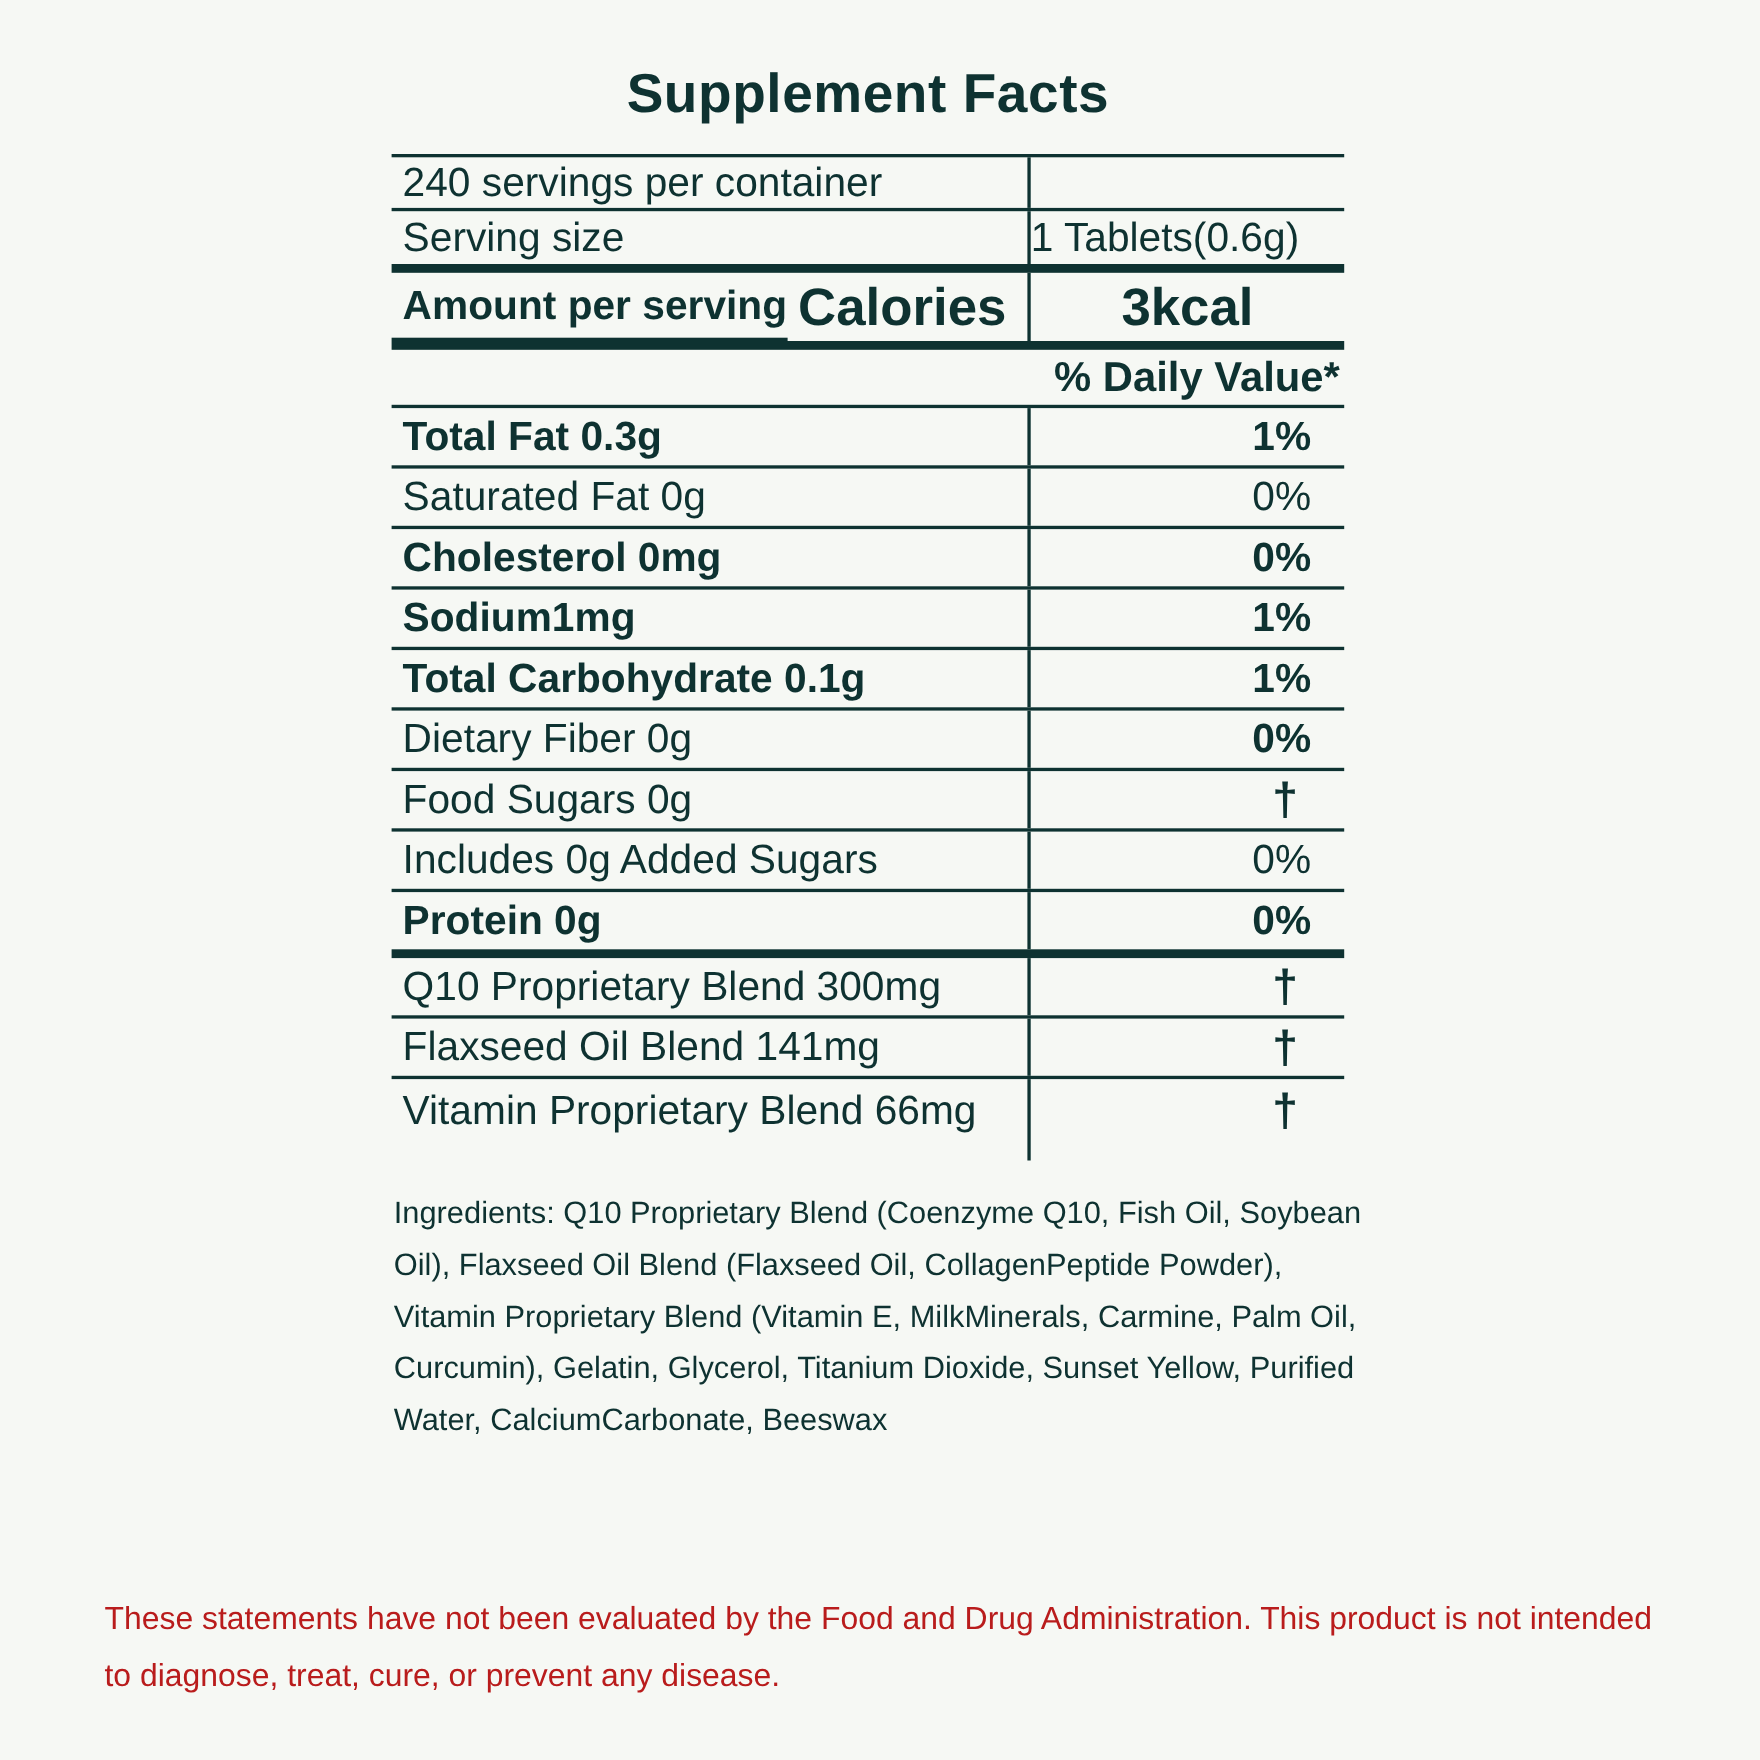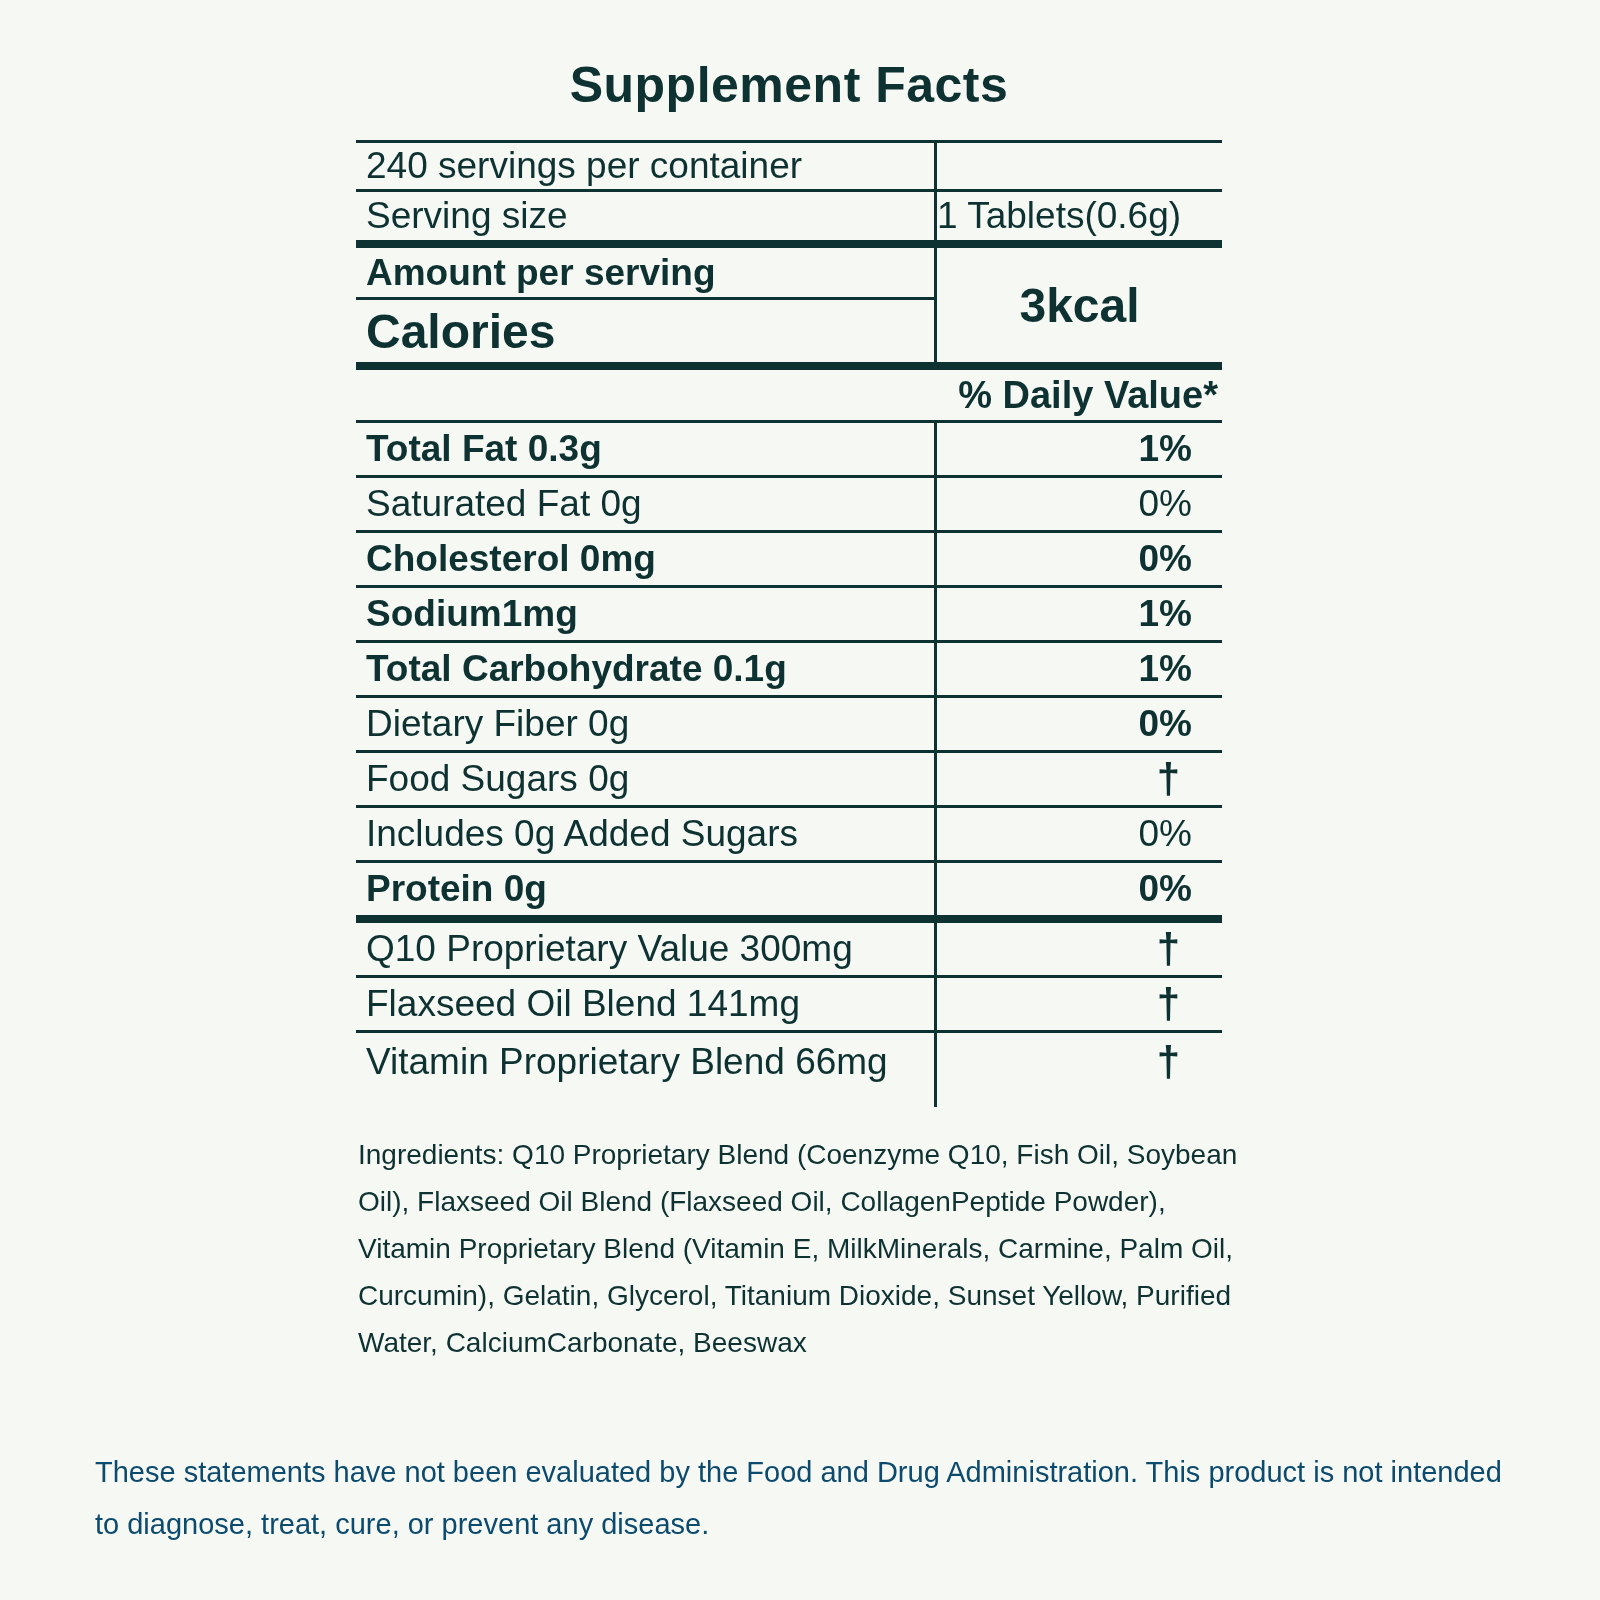--- a/index.html
+++ b/index.html
@@ -27,21 +27,21 @@
   }
   .cv.left{justify-content:flex-start;padding-right:0}
   .b{font-weight:bold}
   .h46 .cn,.h46 .cv{min-height:46px}
   .h48 .cn,.h48 .cv{min-height:48px}
   .nrow .cn,.nrow .cv{min-height:52px}
   .thick{border-bottom-width:8px}
   .calblock{display:flex;align-items:stretch;border-bottom:8px solid #0e3231}
   .calblock .stack{
     box-sizing:border-box;width:581px;border-right:3px solid #0e3231;
-    display:flex;flex-direction:column;
+    display:flex;
   }
   .amount{
     min-height:49px;border-bottom:3px solid #0e3231;display:flex;
     align-items:center;padding-left:10px;font-size:37px;font-weight:bold;
   }
   .calories{
     min-height:62px;display:flex;align-items:center;
     padding-left:10px;font-size:48px;font-weight:bold;
   }
   .kcal{
@@ -55,21 +55,21 @@
   }
   .cv.dag{font-size:42px;font-weight:bold;padding-right:42px;line-height:1}
   .lastrow{border-bottom:none;height:74px}
   .lastrow .cn,.lastrow .cv{min-height:0;align-items:flex-start;padding-top:8px}
   .ingredients{
     margin-top:24px;margin-left:2px;width:890px;
     font-size:28px;line-height:47px;
   }
   .footer{
     position:absolute;left:95px;top:1446px;width:1430px;
-    font-size:29px;line-height:52px;color:#0c4a6e;
+    font-size:29px;line-height:52px;color:#b91c1c;
   }
 </style>
 </head>
 <body>
 
 <div class="label">
   <div class="title">Supplement Facts</div>
 
   <div class="facts">
 
@@ -124,21 +124,21 @@
     <div class="r nrow">
       <div class="cn">Includes 0g Added Sugars</div>
       <div class="cv">0%</div>
     </div>
     <div class="r nrow thick">
       <div class="cn b">Protein 0g</div>
       <div class="cv b">0%</div>
     </div>
 
     <div class="r nrow">
-      <div class="cn">Q10 Proprietary Value 300mg</div>
+      <div class="cn">Q10 Proprietary Blend 300mg</div>
       <div class="cv dag">†</div>
     </div>
     <div class="r nrow">
       <div class="cn">Flaxseed Oil Blend 141mg</div>
       <div class="cv dag">†</div>
     </div>
     <div class="r nrow lastrow">
       <div class="cn">Vitamin Proprietary Blend 66mg</div>
       <div class="cv dag">†</div>
     </div>

